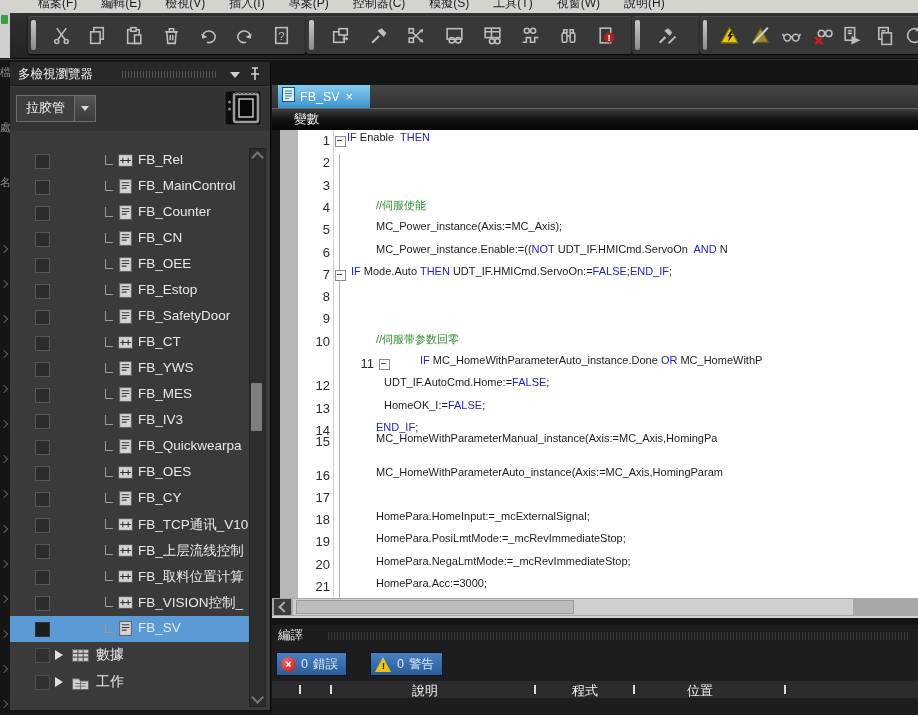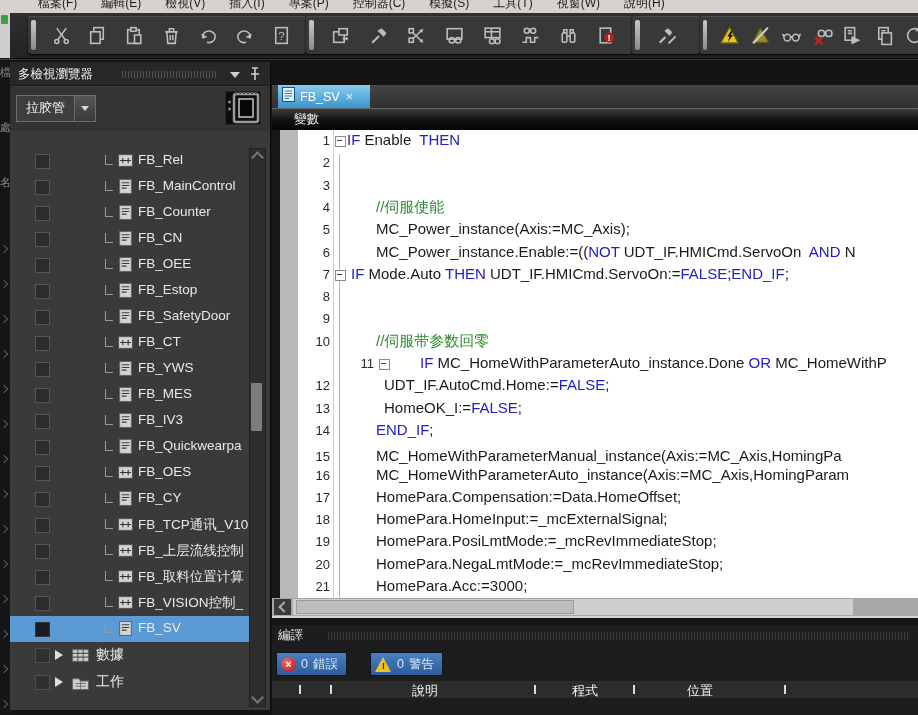--- a/index.html
+++ b/index.html
@@ -78,21 +78,21 @@
   #varbar span{color:#f2f2f2;font-size:12.5px;line-height:21px;padding-left:22px;}
   #codewrap{position:absolute;left:0;top:45px;width:100%;height:468px;background:#fff;overflow:hidden;}
   #gutterstrip{position:absolute;left:8px;top:0;width:18px;height:100%;background:#b8b8b8;}
   #darkedge{position:absolute;left:0;top:0;width:8px;height:100%;background:#181818;}
   #numline{position:absolute;left:61px;top:0;width:1px;height:100%;background:#cfcfcf;}
   #foldline{position:absolute;left:67px;top:24px;width:1px;height:444px;background:#b2b2b2;}
   .code-row{position:absolute;left:0;width:100%;height:22.3px;}
   .cr-num{position:absolute;left:26px;top:3px;width:32px;text-align:right;font-size:13px;color:#2a2a2a;}
   .cr-fold{position:absolute;left:62.5px;top:6px;width:9px;height:9px;border:1px solid #8a8a8a;background:#fff;}
   .cr-fold i{position:absolute;left:1px;top:3px;width:5px;height:1px;background:#444;display:block;}
-  .cr-text{position:absolute;top:1px;font-size:15px;white-space:pre;color:#1b1b1b;}
+  .cr-text{position:absolute;top:1px;font-size:11px;white-space:pre;color:#1b1b1b;}
   .cr-text .k{color:#2121cc;}
   .cr-text .c{color:#2d8c2d;}
   #hscroll{position:absolute;left:0;top:513px;width:100%;height:20px;background:#a8a8a8;border-bottom:2px solid #d4d4d4;box-sizing:border-box;}
   #hs-btn{position:absolute;left:2px;top:1px;width:17px;height:16px;background:#3a3a3a;display:flex;align-items:center;justify-content:center;}
   #hs-btn span{width:6px;height:6px;border-left:2px solid #aaa;border-top:2px solid #aaa;transform:rotate(-45deg);margin-left:3px;}
   #hs-track{position:absolute;left:21px;top:1px;width:560px;height:16px;background:#cfcfcf;}
   #hs-thumb{position:absolute;left:3px;top:1px;width:278px;height:14px;background:#bdbdbd;border:1px solid #9a9a9a;box-sizing:border-box;}
   
   #buildpanel{position:absolute;left:272px;top:625px;width:646px;height:90px;background:#1d1d1d;}
   #bp-title{position:absolute;left:6px;top:2px;color:#e8e8e8;font-size:12.5px;}
@@ -632,31 +632,30 @@
             <span class="cr-text" style="left: 112px;"><span class="t">UDT_IF.AutoCmd.Home:=</span><span class="k">FALSE</span><span class="t">;</span></span>
           </div>
           <div class="code-row" style="top: 267.6px;">
             <span class="cr-num">13</span>
             <span class="cr-text" style="left: 112px;"><span class="t">HomeOK_I:=</span><span class="k">FALSE</span><span class="t">;</span></span>
           </div>
           <div class="code-row" style="top: 289.9px;">
             <span class="cr-num">14</span>
             <span class="cr-text" style="left: 104px;"><span class="k">END_IF</span><span class="t">;</span></span>
           </div>
-          <div class="code-row" style="top: 316px;">
+          <div class="code-row" style="top: 301px;">
             <span class="cr-num">15</span>
             <span class="cr-text" style="left: 104px;"><span class="t">MC_HomeWithParameterManual_instance(Axis:=MC_Axis,HomingPa</span></span>
           </div>
           <div class="code-row" style="top: 334.5px;">
             <span class="cr-num">16</span>
             <span class="cr-text" style="left: 104px;"><span class="t">MC_HomeWithParameterAuto_instance(Axis:=MC_Axis,HomingParam</span></span>
           </div>
           <div class="code-row" style="top: 356.8px;">
             <span class="cr-num">17</span>
-            <span class="cr-text" style="left: 104px;"><span class="t">HomePara.Compensation:=Data.HomeOffset;</span></span>
           </div>
           <div class="code-row" style="top: 379.1px;">
             <span class="cr-num">18</span>
             <span class="cr-text" style="left: 104px;"><span class="t">HomePara.HomeInput:=_mcExternalSignal;</span></span>
           </div>
           <div class="code-row" style="top: 401.4px;">
             <span class="cr-num">19</span>
             <span class="cr-text" style="left: 104px;"><span class="t">HomePara.PosiLmtMode:=_mcRevImmediateStop;</span></span>
           </div>
           <div class="code-row" style="top: 423.7px;">

